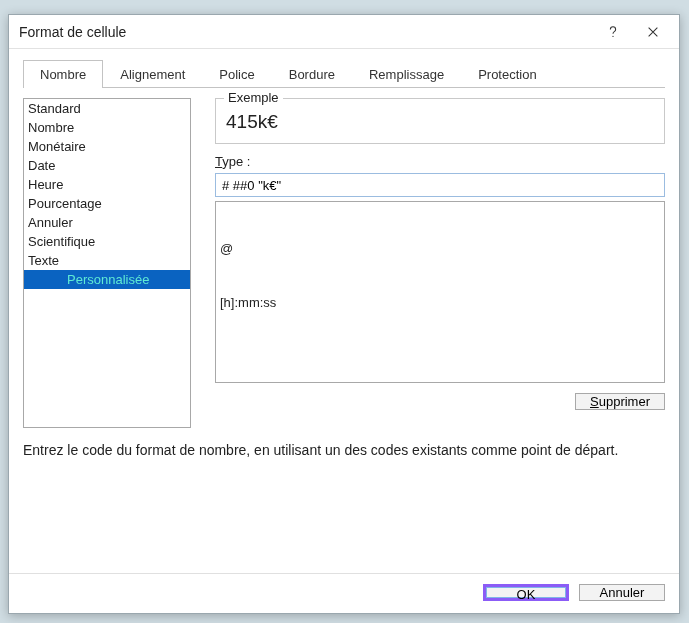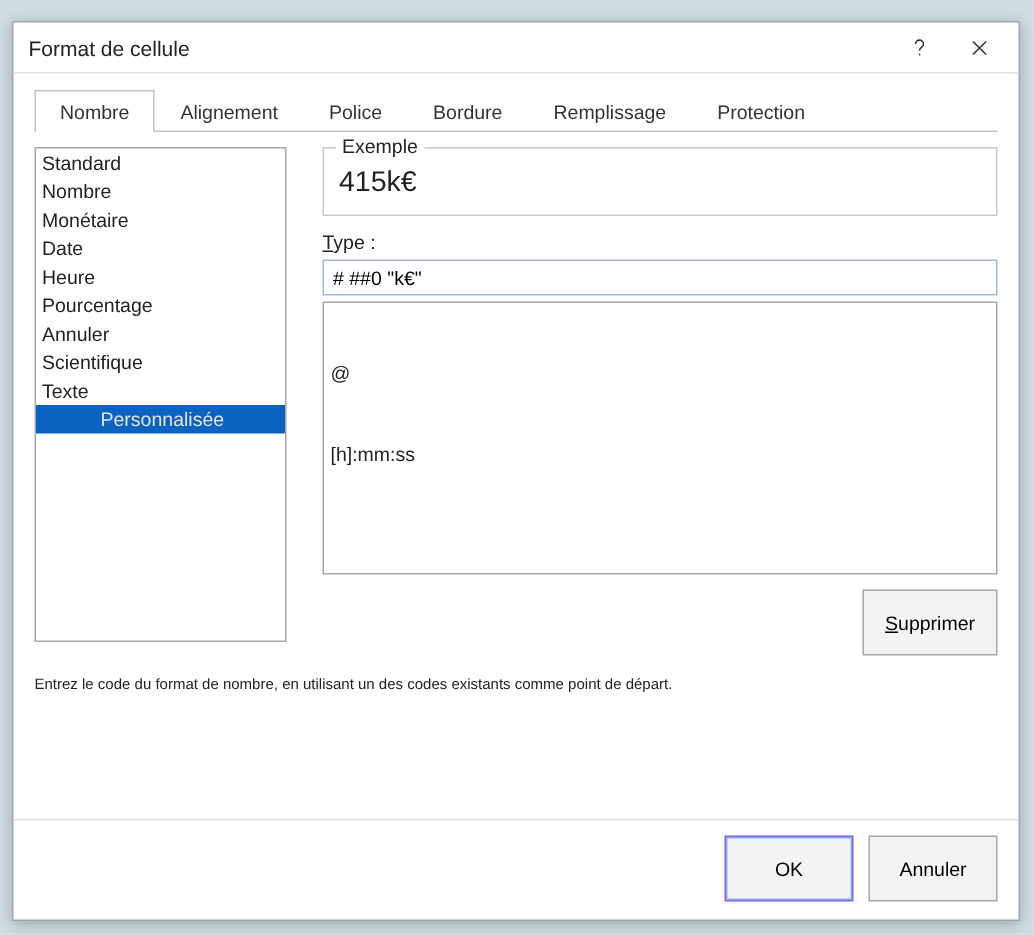--- a/index.html
+++ b/index.html
@@ -96,21 +96,21 @@
     font-size: 13px;
     background:#fff;
   }
   .catbox .item {
     padding: 1px 4px;
     white-space: nowrap;
     line-height: 17px;
   }
   .catbox .item.selected {
     background: #0a63c1;
-    color: #e5e5e5;
+    color: #5eead4;
     padding-left: 43px;
   }
 
   .rightcol {
     flex: 1;
     display: flex;
     flex-direction: column;
   }
 
   .fieldset {
@@ -156,36 +156,36 @@
   }
   .codelist .line { white-space: pre; }
 
   .delrow {
     display: flex;
     justify-content: flex-end;
     margin-top: 10px;
   }
   .btn {
     min-width: 86px;
-    height: 44px;
+    height: 17px;
     border: 1px solid #a8a8a8;
     background: #f3f3f3;
     font-family: inherit;
     font-size: 13px;
     padding: 0 14px;
     cursor: pointer;
   }
   .btn.primary {
-    border: 1px solid #8b5cf6;
+    border: 3px solid #8b5cf6;
     box-shadow: inset 0 0 0 1px #7fb5e6;
   }
 
   .helptext {
     margin-top: 14px;
-    font-size: 10px;
+    font-size: 14px;
   }
 
   .footer {
     border-top: 1px solid #e0e0e0;
     padding: 10px 14px 12px 14px;
     display: flex;
     justify-content: flex-end;
     gap: 10px;
   }
 

